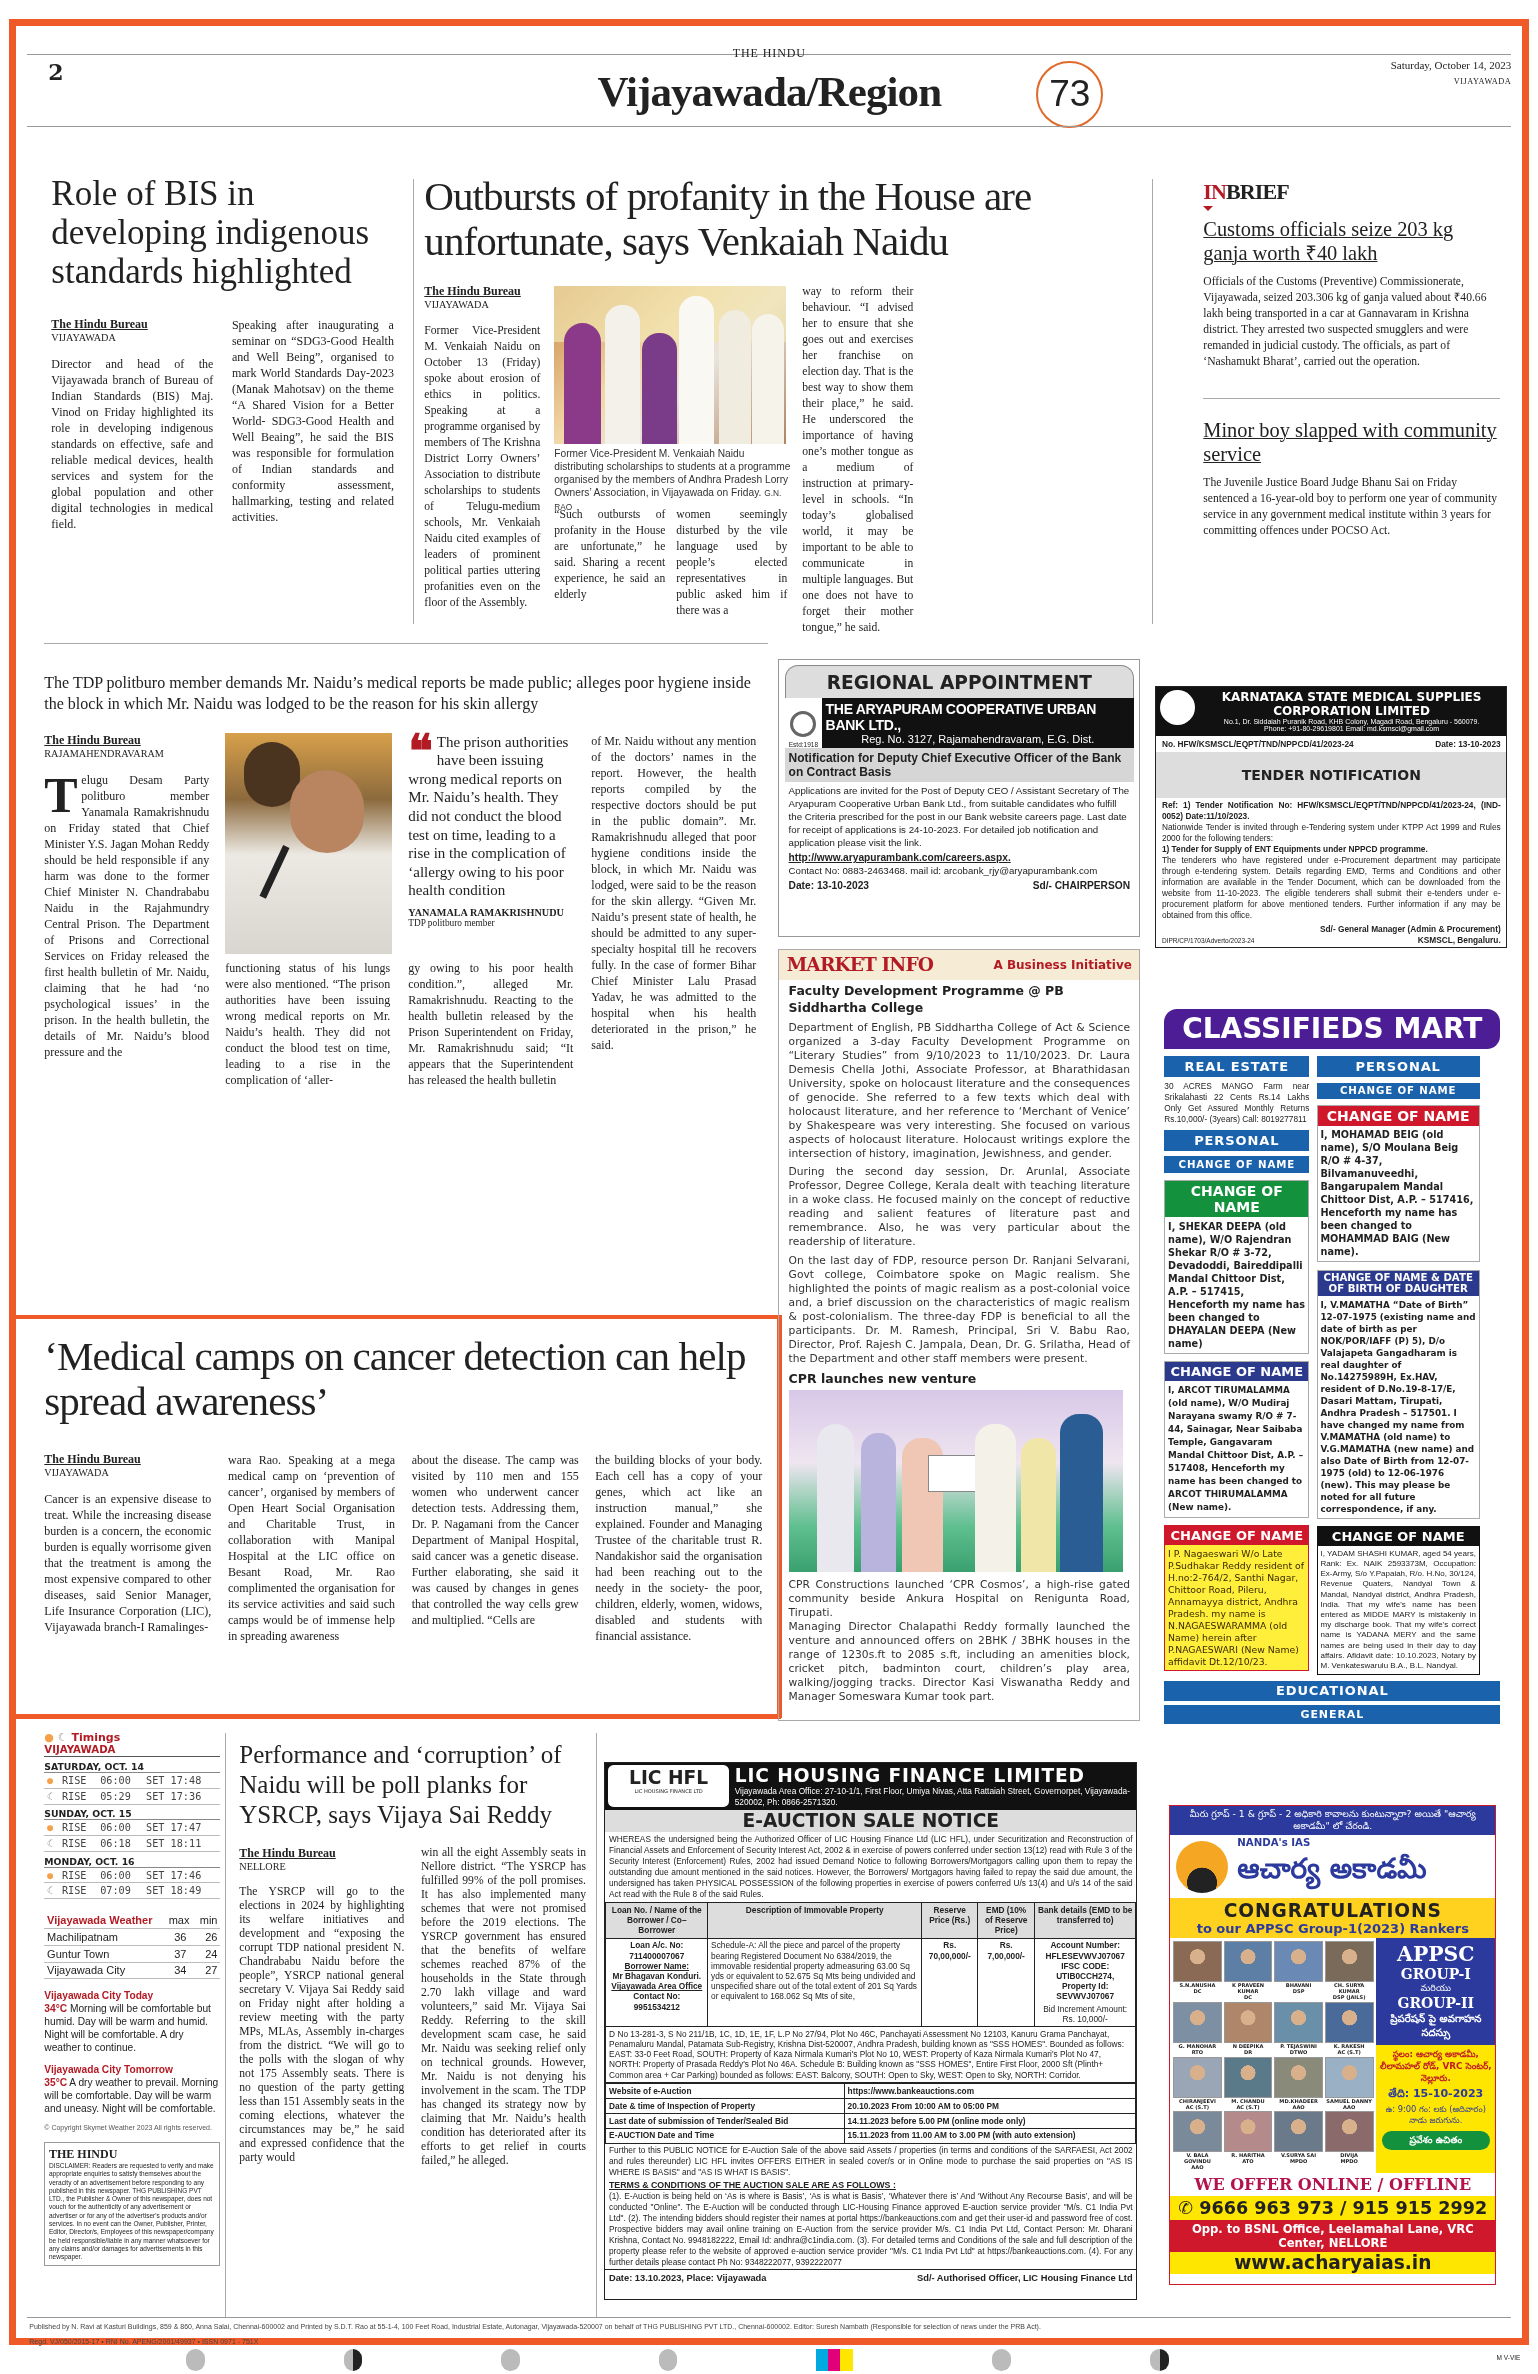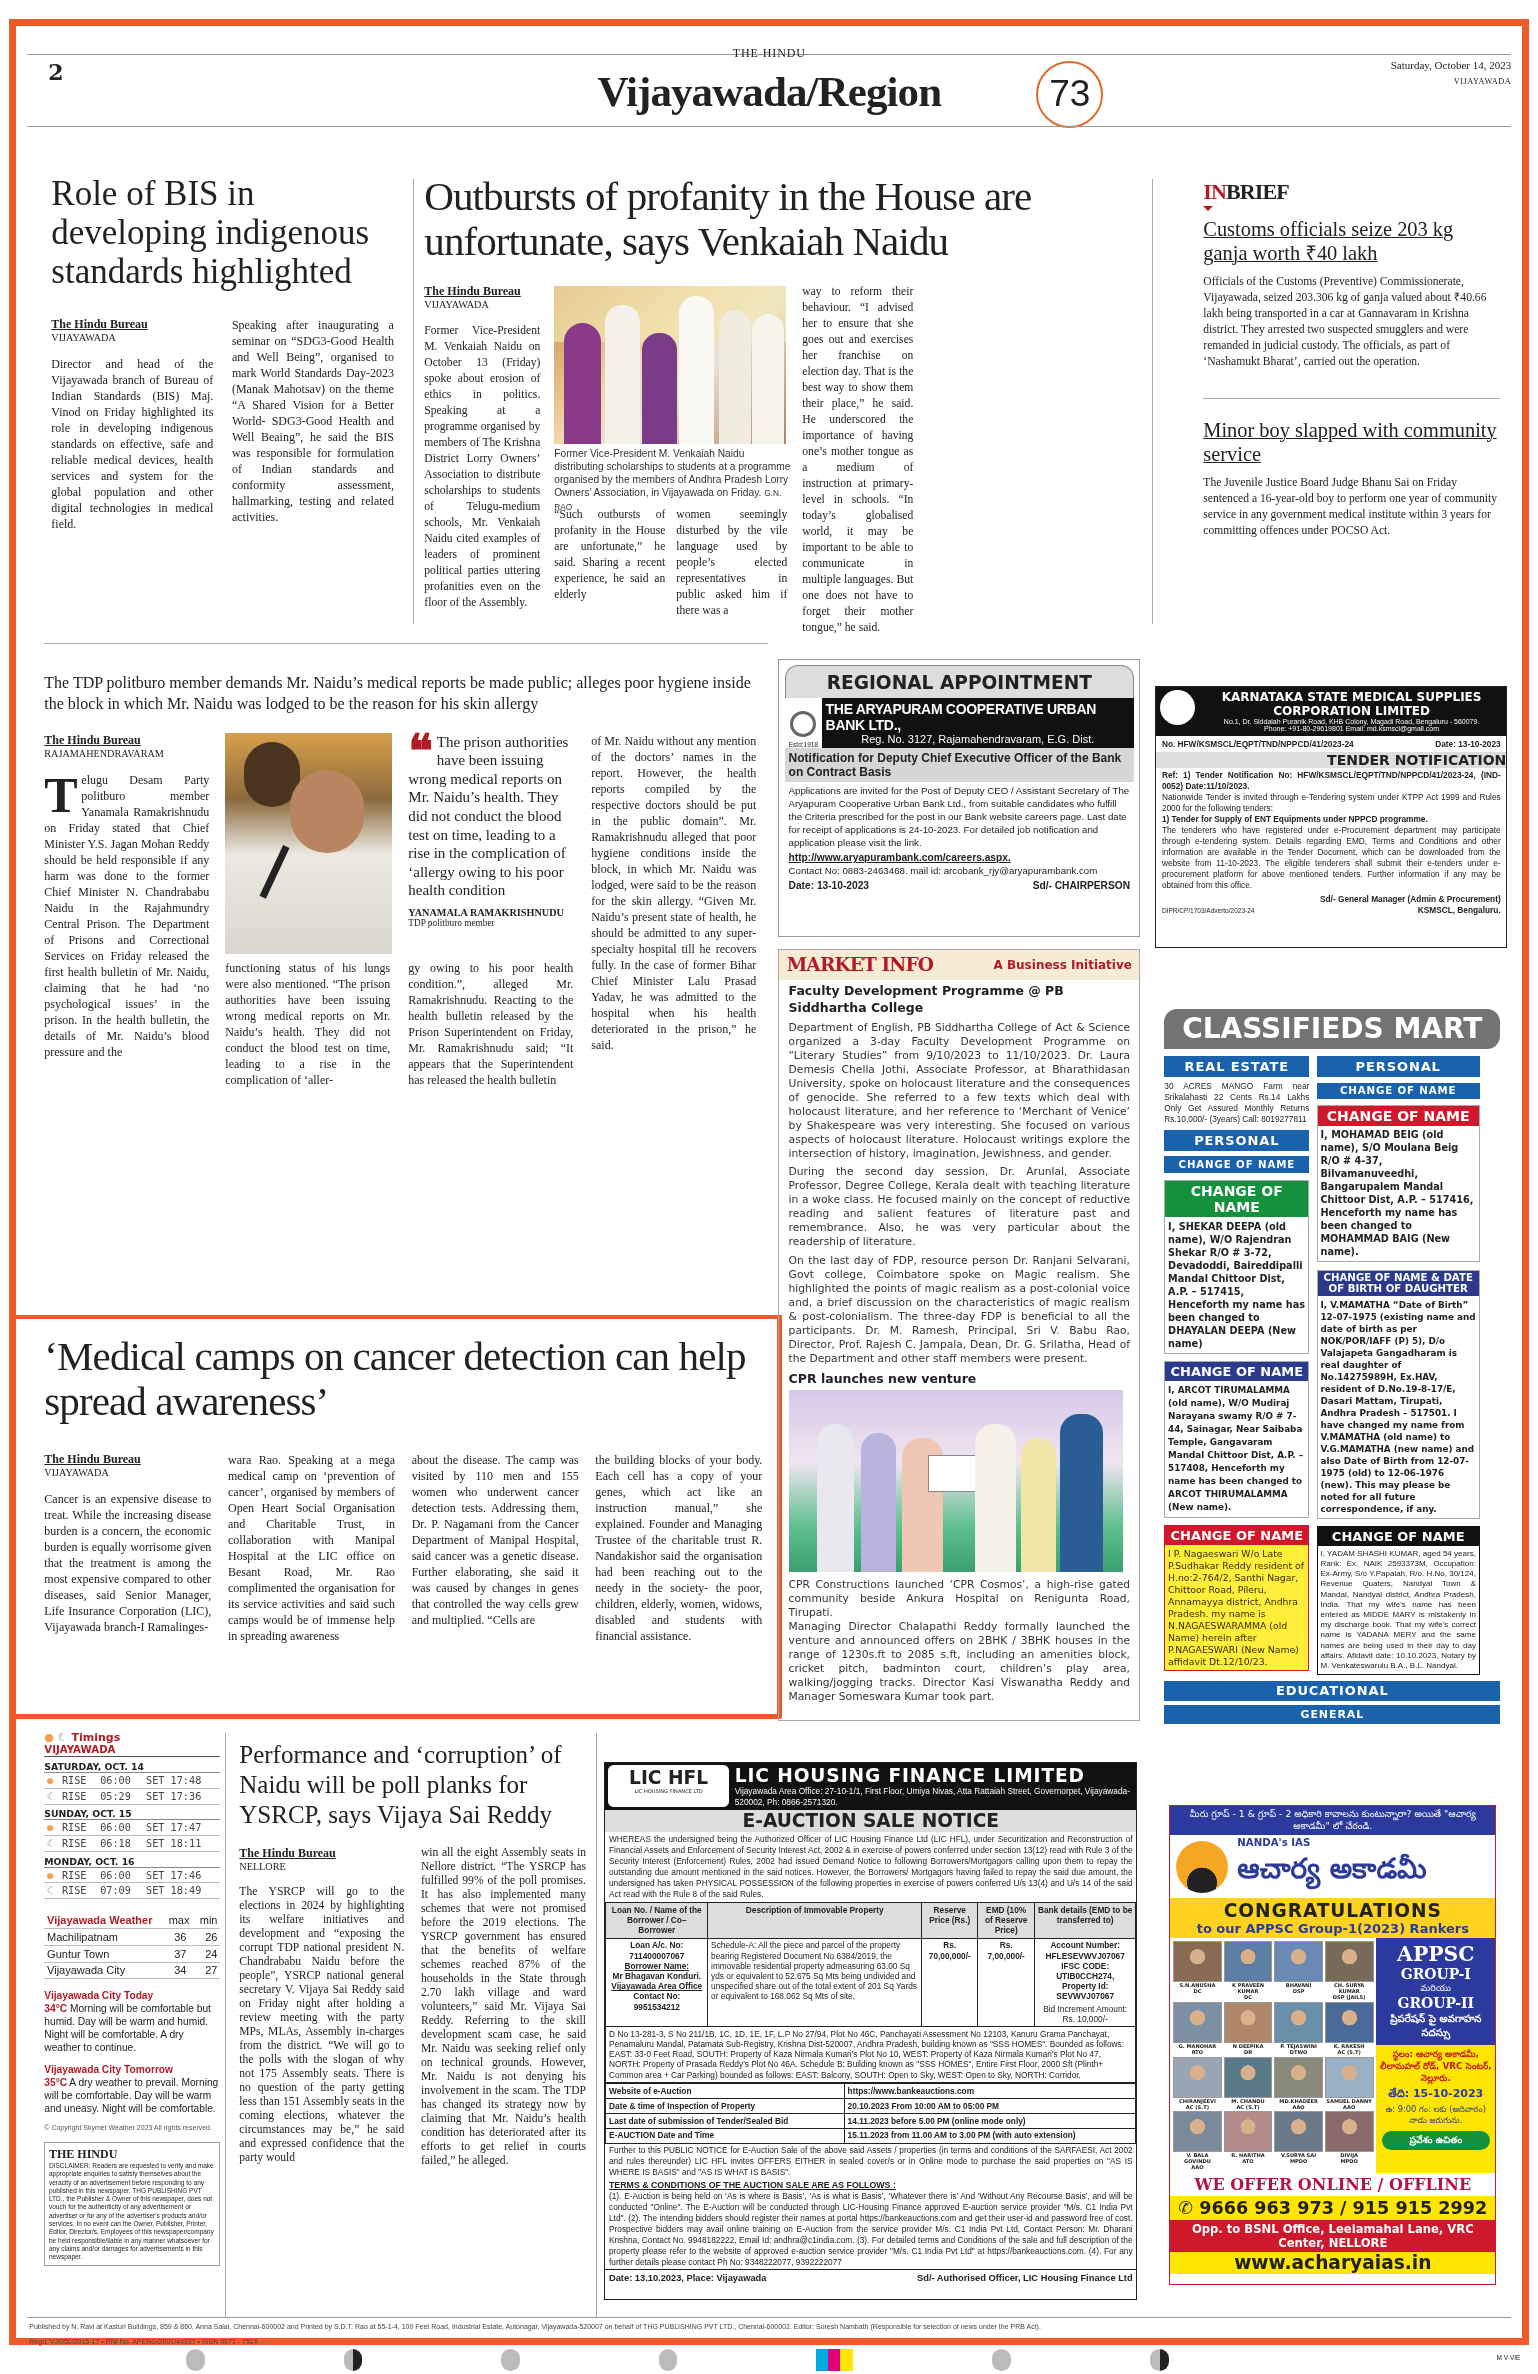--- a/index.html
+++ b/index.html
@@ -168,21 +168,21 @@
       <div style="flex:1;text-align:center">
         <div style="font:bold 12px 'DejaVu Sans',sans-serif">KARNATAKA STATE MEDICAL SUPPLIES CORPORATION LIMITED</div>
         <div style="font:7px 'Liberation Sans',sans-serif">No.1, Dr. Siddaiah Puranik Road, KHB Colony, Magadi Road, Bengaluru - 560079.</div>
         <div style="font:7px 'Liberation Sans',sans-serif">Phone: +91-80-29619801  Email: md.ksmscl@gmail.com</div>
       </div>
     </div>
     <div style="display:flex;justify-content:space-between;font:bold 8.3px 'Liberation Sans',sans-serif;padding:2.8px 5.6px">
         <span>No. HFW/KSMSCL/EQPT/TND/NPPCD/41/2023-24</span>
         <span>Date: 13-10-2023</span>
       </div>
-    <div style="background:#ddd;text-align:right;font:bold 14px 'DejaVu Sans',sans-serif;padding:0">TENDER NOTIFICATION</div>
+    <div style="background:#ddd;text-align:center;font:bold 14px 'DejaVu Sans',sans-serif;padding:15px">TENDER NOTIFICATION</div>
     <div style="padding:2.8px 5.6px" class="tiny">
       <div style="font-weight:bold">Ref: 1) Tender Notification No: HFW/KSMSCL/EQPT/TND/NPPCD/41/2023-24, (IND-0052) Date:11/10/2023.</div>
       <div>Nationwide Tender is invited through e-Tendering system under KTPP Act 1999 and Rules 2000 for the following tenders:</div>
       <div style="font-weight:bold">1) Tender for Supply of ENT Equipments under NPPCD programme.</div>
       <div>The tenderers who have registered under e-Procurement department may participate through e-tendering system. Details regarding EMD, Terms and Conditions and other information are available in the Tender Document, which can be downloaded from the website from 11-10-2023. The eligible tenderers shall submit their e-tenders under e-procurement platform for above mentioned tenders. Further information if any may be obtained from this office.</div>
       <div style="display:flex;justify-content:space-between;align-items:flex-end;margin-top:2.8px">
           <span style="font-size:6.5px">DIPR/CP/1703/Adverto/2023-24</span>
           <span style="font-weight:bold;text-align:right;width:186px">Sd/- General Manager (Admin &amp; Procurement) KSMSCL, Bengaluru.</span>
         </div>
     </div>
@@ -207,21 +207,21 @@
         <div style="position:absolute;left:186px;bottom:0;width:41px;height:148px;background:#f4f1e8;border-radius:18.6px 18.6px 0 0"></div>
         <div style="position:absolute;left:232px;bottom:0;width:35px;height:134px;background:#f0e6a8;border-radius:16.7px 16.7px 0 0"></div>
         <div style="position:absolute;left:271px;bottom:0;width:43px;height:158px;background:#2b5d95;border-radius:18.6px 18.6px 0 0"></div>
       </div>
       <div class="mi" style="margin-top:5.6px">CPR Constructions launched ‘CPR Cosmos’, a high-rise gated community beside Ankura Hospital on Renigunta Road, Tirupati.</div>
       <div class="mi" style="margin-top:0">Managing Director Chalapathi Reddy formally launched the venture and announced offers on 2BHK / 3BHK houses in the range of 1230s.ft to 2085 s.ft, including an amenities block, cricket pitch, badminton court, children’s play area, walking/jogging tracks. Director Kasi Viswanatha Reddy and Manager Someswara Kumar took part.</div>
     </div>
   </div>
 
   <div class="ad" style="left:1148px;top:983px;width:336px;height:770px">
-    <div style="background:#737373;color:#fff;font:bold 28px 'DejaVu Sans',sans-serif;text-align:center;border-radius:13px 13px 13px 0;padding:3.7px 0">CLASSIFIEDS MART</div>
+    <div style="background:#4c1d95;color:#fff;font:bold 28px 'DejaVu Sans',sans-serif;text-align:center;border-radius:13px 13px 13px 0;padding:3.7px 0">CLASSIFIEDS MART</div>
     <div style="display:flex;gap:7.4px;margin-top:7.4px">
       <div style="width:145px">
         <div class="cls-hdr">REAL ESTATE</div>
         <div class="tiny" style="margin:3.7px 0">30 ACRES MANGO Farm near Srikalahasti 22 Cents Rs.14 Lakhs Only Get Assured Monthly Returns Rs.10,000/- (3years) Call: 8019277811</div>
         <div class="cls-hdr" style="margin-top:5.6px">PERSONAL</div>
         <div class="cls-hdr" style="margin-top:5.6px;font-size:10.2px">CHANGE OF NAME</div>
         <div style="border:0.9px solid #aaa;margin-top:7.4px">
           <div style="background:#14913c;color:#fff;font:bold 14px 'DejaVu Sans',sans-serif;text-align:center;padding:1.9px">CHANGE OF NAME</div>
           <div class="cls-txt" style="padding:2.8px">I, SHEKAR DEEPA (old name), W/O Rajendran Shekar R/O # 3-72, Devadoddi, Baireddipalli Mandal Chittoor Dist, A.P. – 517415, Henceforth my name has been changed to DHAYALAN DEEPA (New name)</div>
         </div>

